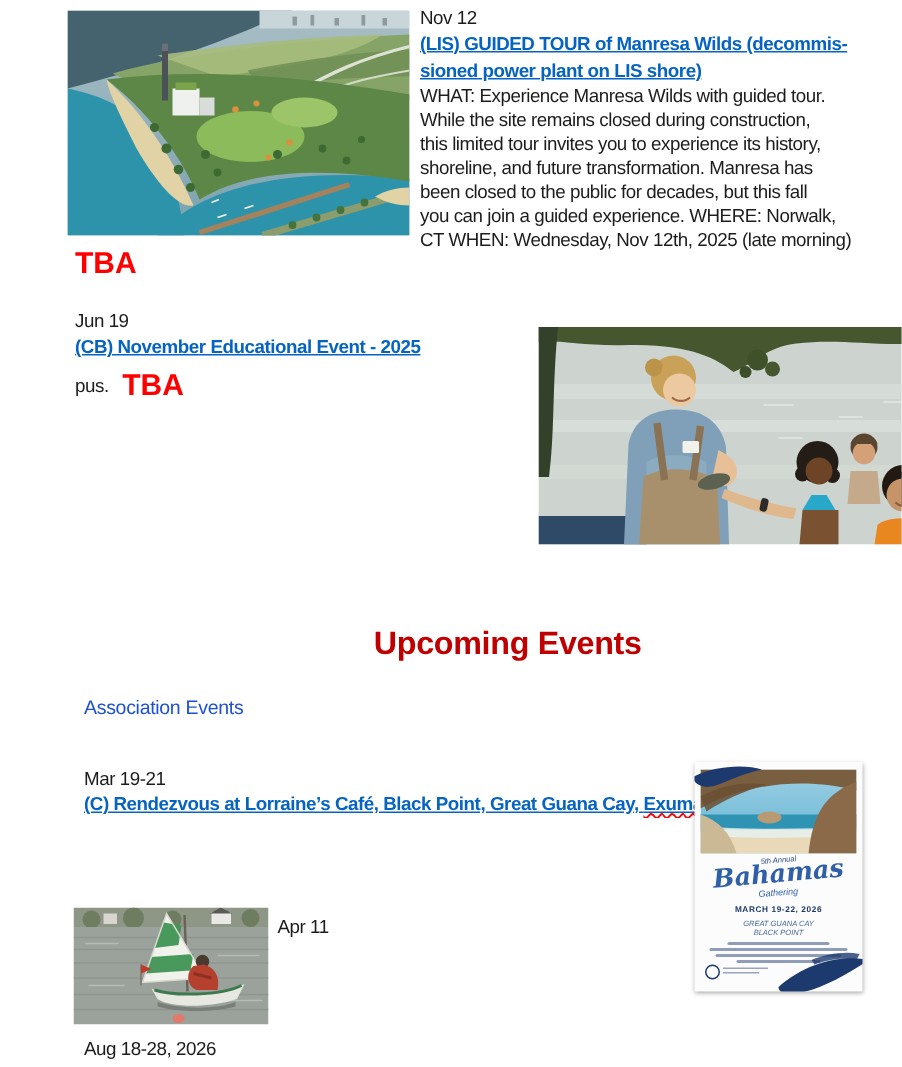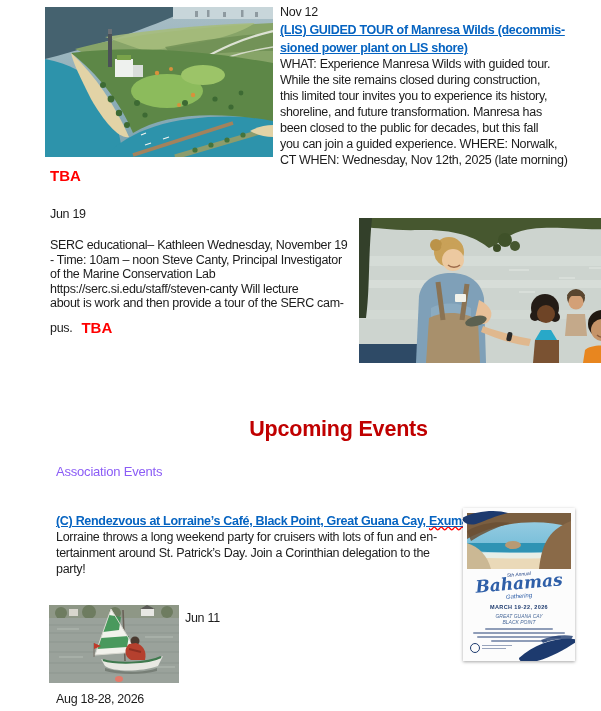--- a/index.html
+++ b/index.html
@@ -2,23 +2,23 @@
 <html><head>
 <meta charset="utf-8">
 <style>
   html,body{margin:0;padding:0;background:#ffffff;}
   .page{position:relative;width:601px;height:711px;background:#ffffff;
         font-family:"Liberation Sans",sans-serif;color:#1c1c1c;overflow:hidden;margin-left:38px;}
   .abs{position:absolute;}
   .txt{font-size:12.5px;letter-spacing:-0.3px;line-height:16px;}
   .lines{white-space:pre;}
   a.evlink{color:#0563C1;font-weight:bold;text-decoration:underline;cursor:pointer;}
-  .tba{color:#FF0000;font-weight:bold;font-size:15px;letter-spacing:0;line-height:22px;}
+  .tba{color:#FF0000;font-weight:bold;font-size:20px;letter-spacing:0;line-height:22px;}
   .h-upcoming{color:#C00000;font-weight:bold;font-size:21.5px;text-align:center;width:601px;letter-spacing:-0.2px;}
-  .h-association{color:#8b5cf6;font-size:13px;letter-spacing:-0.2px;}
+  .h-association{color:#1d4ed8;font-size:13px;letter-spacing:-0.2px;}
   .serc-body{line-height:14.5px;}
   .pusline{margin-top:6px;display:flex;align-items:center;gap:9px;}
   .imgbox{display:block;}
   .imgbox svg{display:block;width:100%;height:100%;}
   .spell-flag{text-decoration:underline wavy #ff0000;text-decoration-skip-ink:none;}
   
   .poster{background:#fcfcfc;box-shadow:0 1px 3px rgba(0,0,0,0.35);overflow:hidden;}
   .p-photo{position:absolute;left:4px;top:5px;width:104px;height:56px;}
   .p-brush{position:absolute;}
   .p-annual{position:absolute;left:0;top:63px;width:100%;font-size:5px;font-style:italic;color:#2a4a8a;text-align:center;transform:rotate(-5deg);}
@@ -115,25 +115,21 @@
 shoreline, and future transformation. Manresa has
 been closed to the public for decades, but this fall
 you can join a guided experience. WHERE: Norwalk,
 CT WHEN: Wednesday, Nov 12th, 2025 (late morning)</div>
   </div>
 
   <div class="abs tba" style="left:12px;top:165px;">TBA</div>
 
   <div class="abs" style="left:12px;top:206px;width:330px;">
     <div class="txt">Jun 19</div>
-    <div class="txt lines serc-body" style="margin-top:16px;">SERC educational– Kathleen Wednesday, November 19
-- Time: 10am – noon Steve Canty, Principal Investigator
-of the Marine Conservation Lab
-https://serc.si.edu/staff/steven-canty Will lecture
-about is work and then provide a tour of the SERC cam-</div>
+    <a class="evlink txt" href="#">(CB) November Educational Event - 2025</a>
     <div class="pusline">
       <span class="txt">pus.</span>
       <span class="tba">TBA</span>
     </div>
   </div>
 
   <div class="abs imgbox" style="left:321px;top:218px;width:274px;height:145px;">
     <svg viewBox="0 0 274 145" preserveAspectRatio="none">
       <rect width="274" height="145" fill="#cdd4cf"></rect>
       <rect y="38" width="274" height="10" fill="#d9dfda" opacity="0.7"></rect>
@@ -189,24 +185,22 @@
       <path d="M258,112 H274 V145 H256 Z" fill="#8a5a3a"></path>
       <path d="M260,112 L272,118" stroke="#d878a8" stroke-width="3"></path>
     </svg>
   </div>
 
   <div class="abs h-upcoming" style="left:0;top:417px;">Upcoming Events</div>
 
   <div class="abs h-association" style="left:18px;top:464px;">Association Events</div>
 
   <div class="abs" style="left:18px;top:511px;width:420px;">
+    <div class="txt">Mar 19-21</div>
     <a class="evlink txt" href="#"><span>(C) Rendezvous at Lorraine’s Café, Black Point, Great Guana Cay, </span><span class="spell-flag">Exumas</span></a>
-    <div class="txt lines">Lorraine throws a long weekend party for cruisers with lots of fun and en-
-tertainment around St. Patrick’s Day. Join a Corinthian delegation to the
-party!</div>
   </div>
 
   <div class="abs poster" style="left:425px;top:508px;width:112px;height:153px;">
     <svg class="p-photo" viewBox="0 0 104 56" preserveAspectRatio="none">
       <defs>
         <linearGradient id="pg1" x1="0" y1="0" x2="0" y2="1">
           <stop offset="0" stop-color="#9ed0e4"></stop>
             <stop offset="1" stop-color="#5fb2d2"></stop>
         </linearGradient>
       </defs>
@@ -282,18 +276,18 @@
       <path d="M80,39 C75,43 75,52 82,55 L96,55 C98,46 94,40 87,38 Z" fill="#b5402e"></path>
       <path d="M80,44 L92,47" stroke="#8e2f22" stroke-width="2"></path>
       <path d="M52,54 C62,60 100,60 114,51 L109,61 C92,67 64,67 56,61 Z" fill="#e8e8e2"></path>
       <path d="M54,55 C66,59 98,59 112,52" stroke="#3f7a4e" stroke-width="2" fill="none"></path>
       <path d="M56,63 C72,68 96,68 108,63 L108,66 C94,70 70,70 56,66 Z" fill="#777f77"></path>
       <ellipse cx="70" cy="74" rx="4" ry="3" fill="#e2796a"></ellipse>
     </svg>
   </div>
 
   <div class="abs" style="left:147px;top:610px;width:320px;">
-    <div class="txt">Jun 11</div>
+    <div class="txt">Apr 11</div>
   </div>
 
   <div class="abs txt" style="left:18px;top:691px;">Aug 18-28, 2026</div>
 
 </div>
 
 </body></html>

